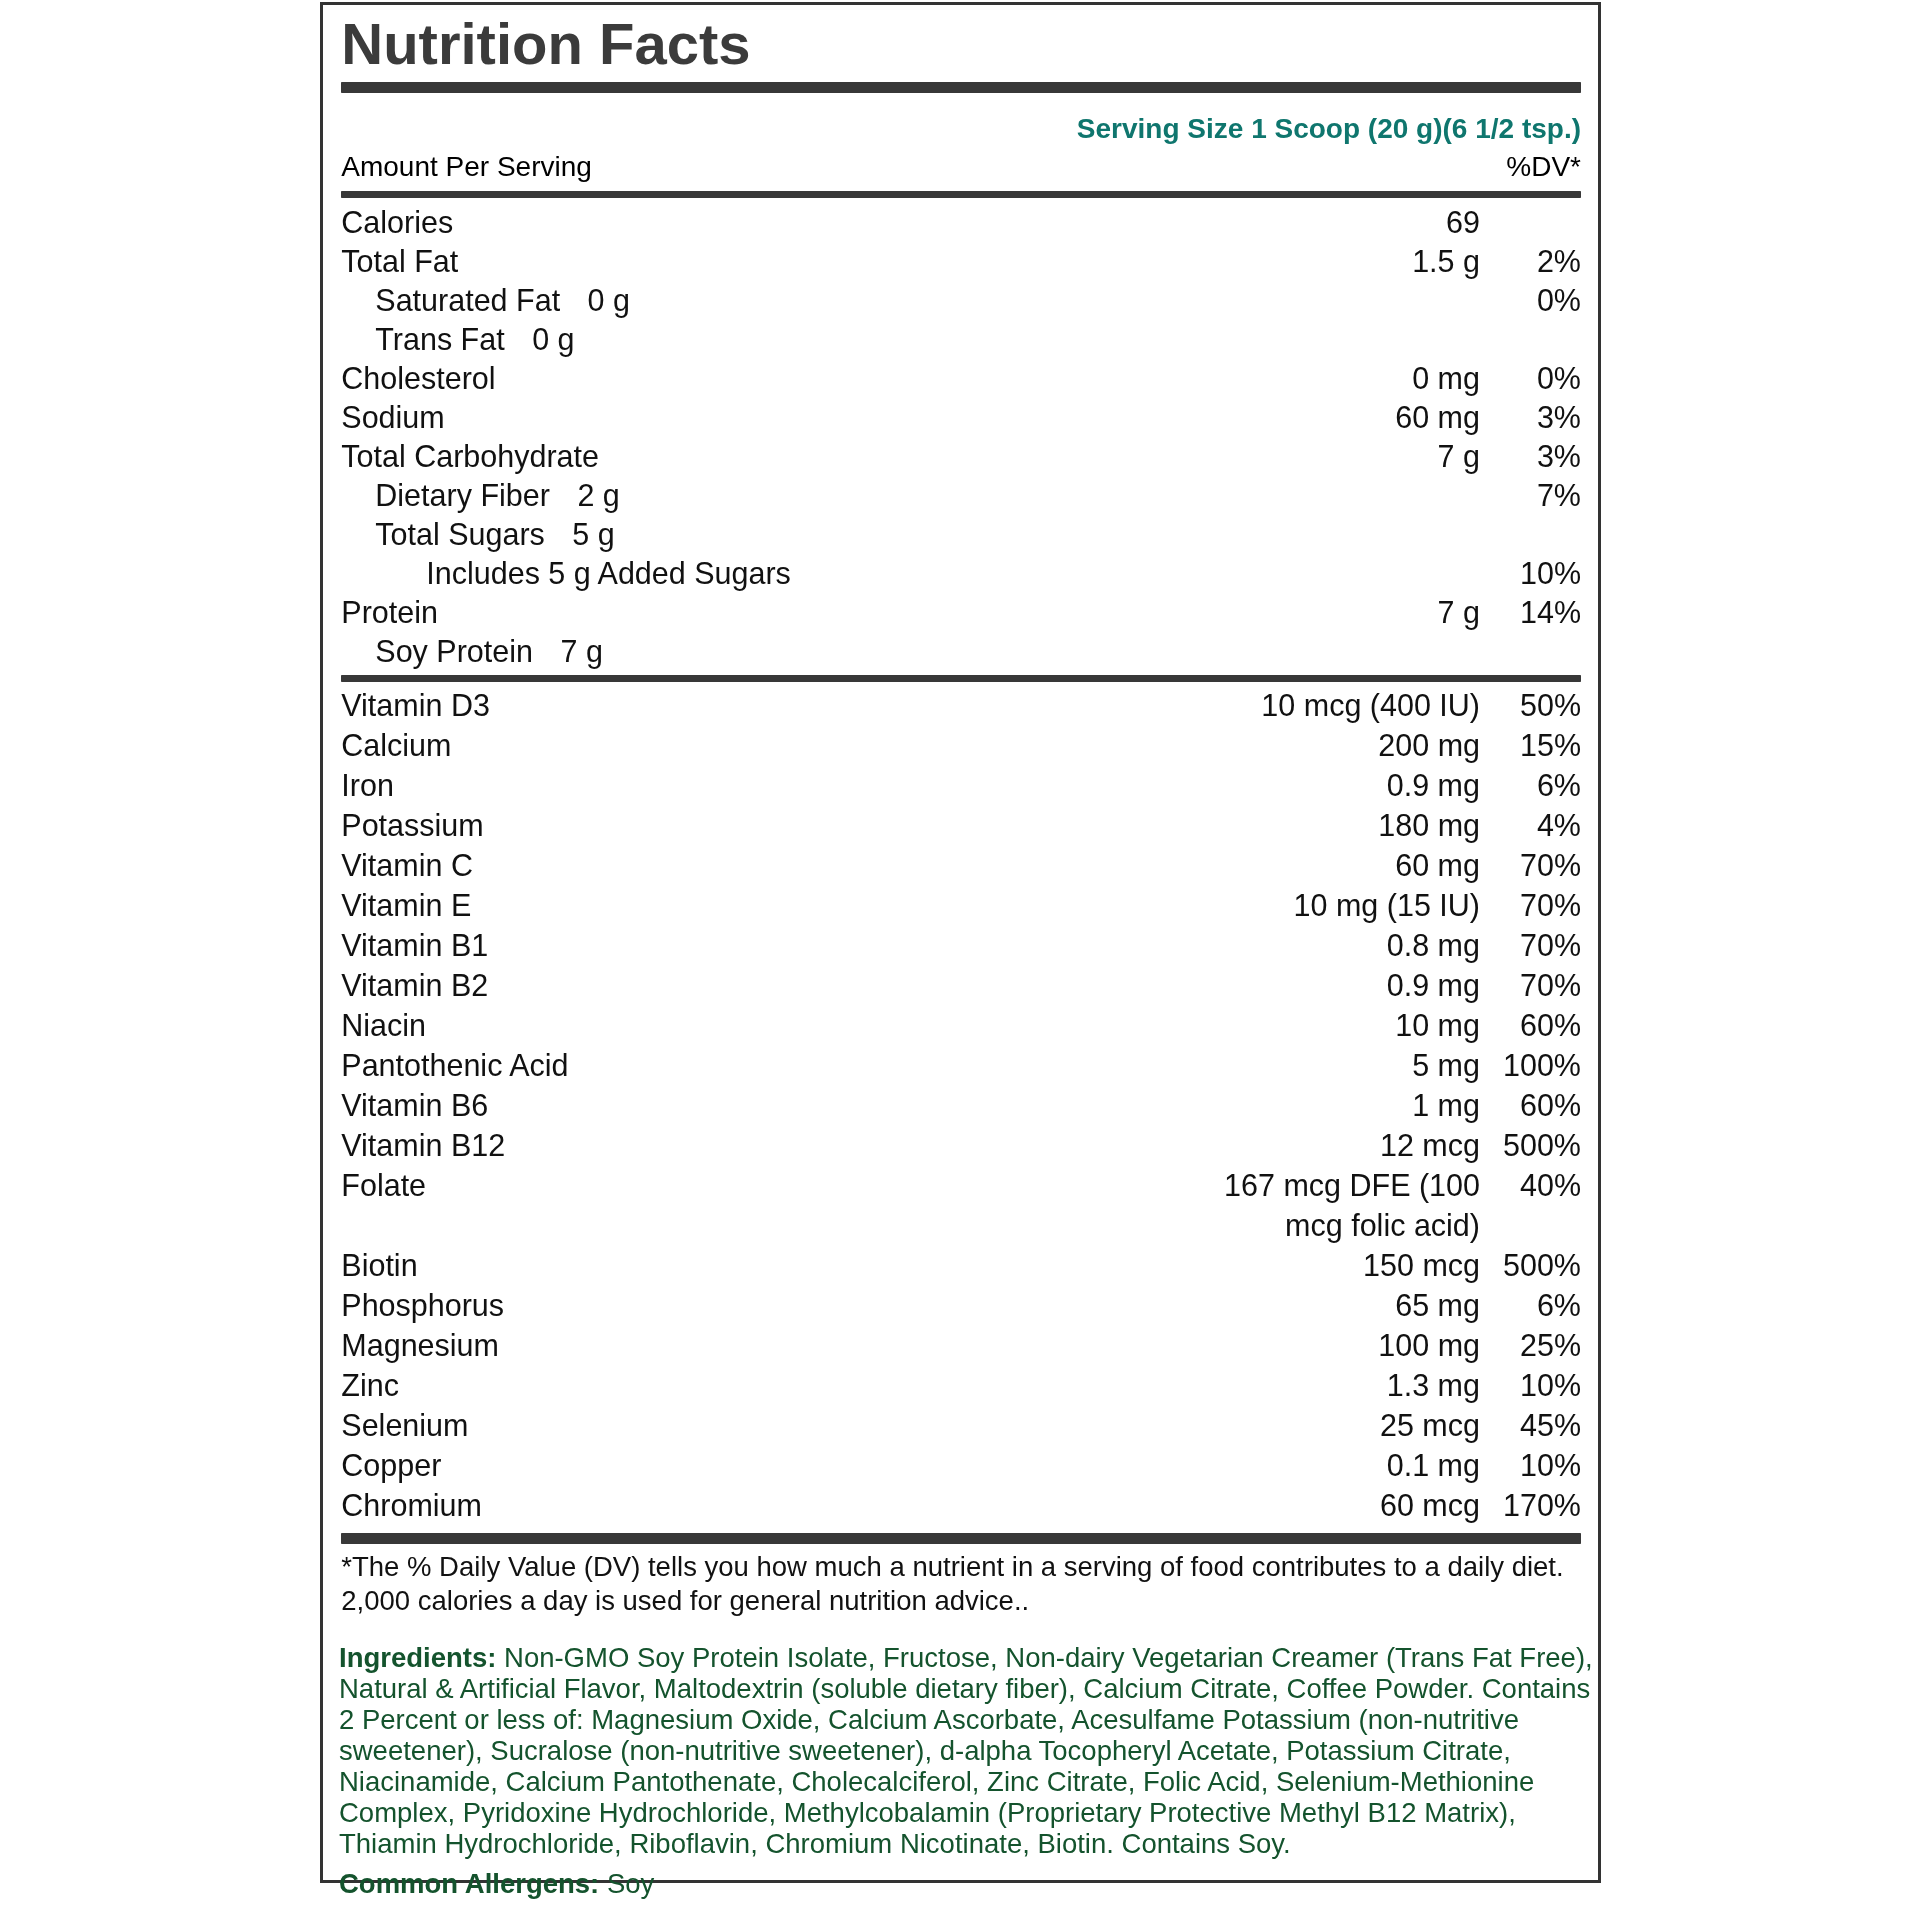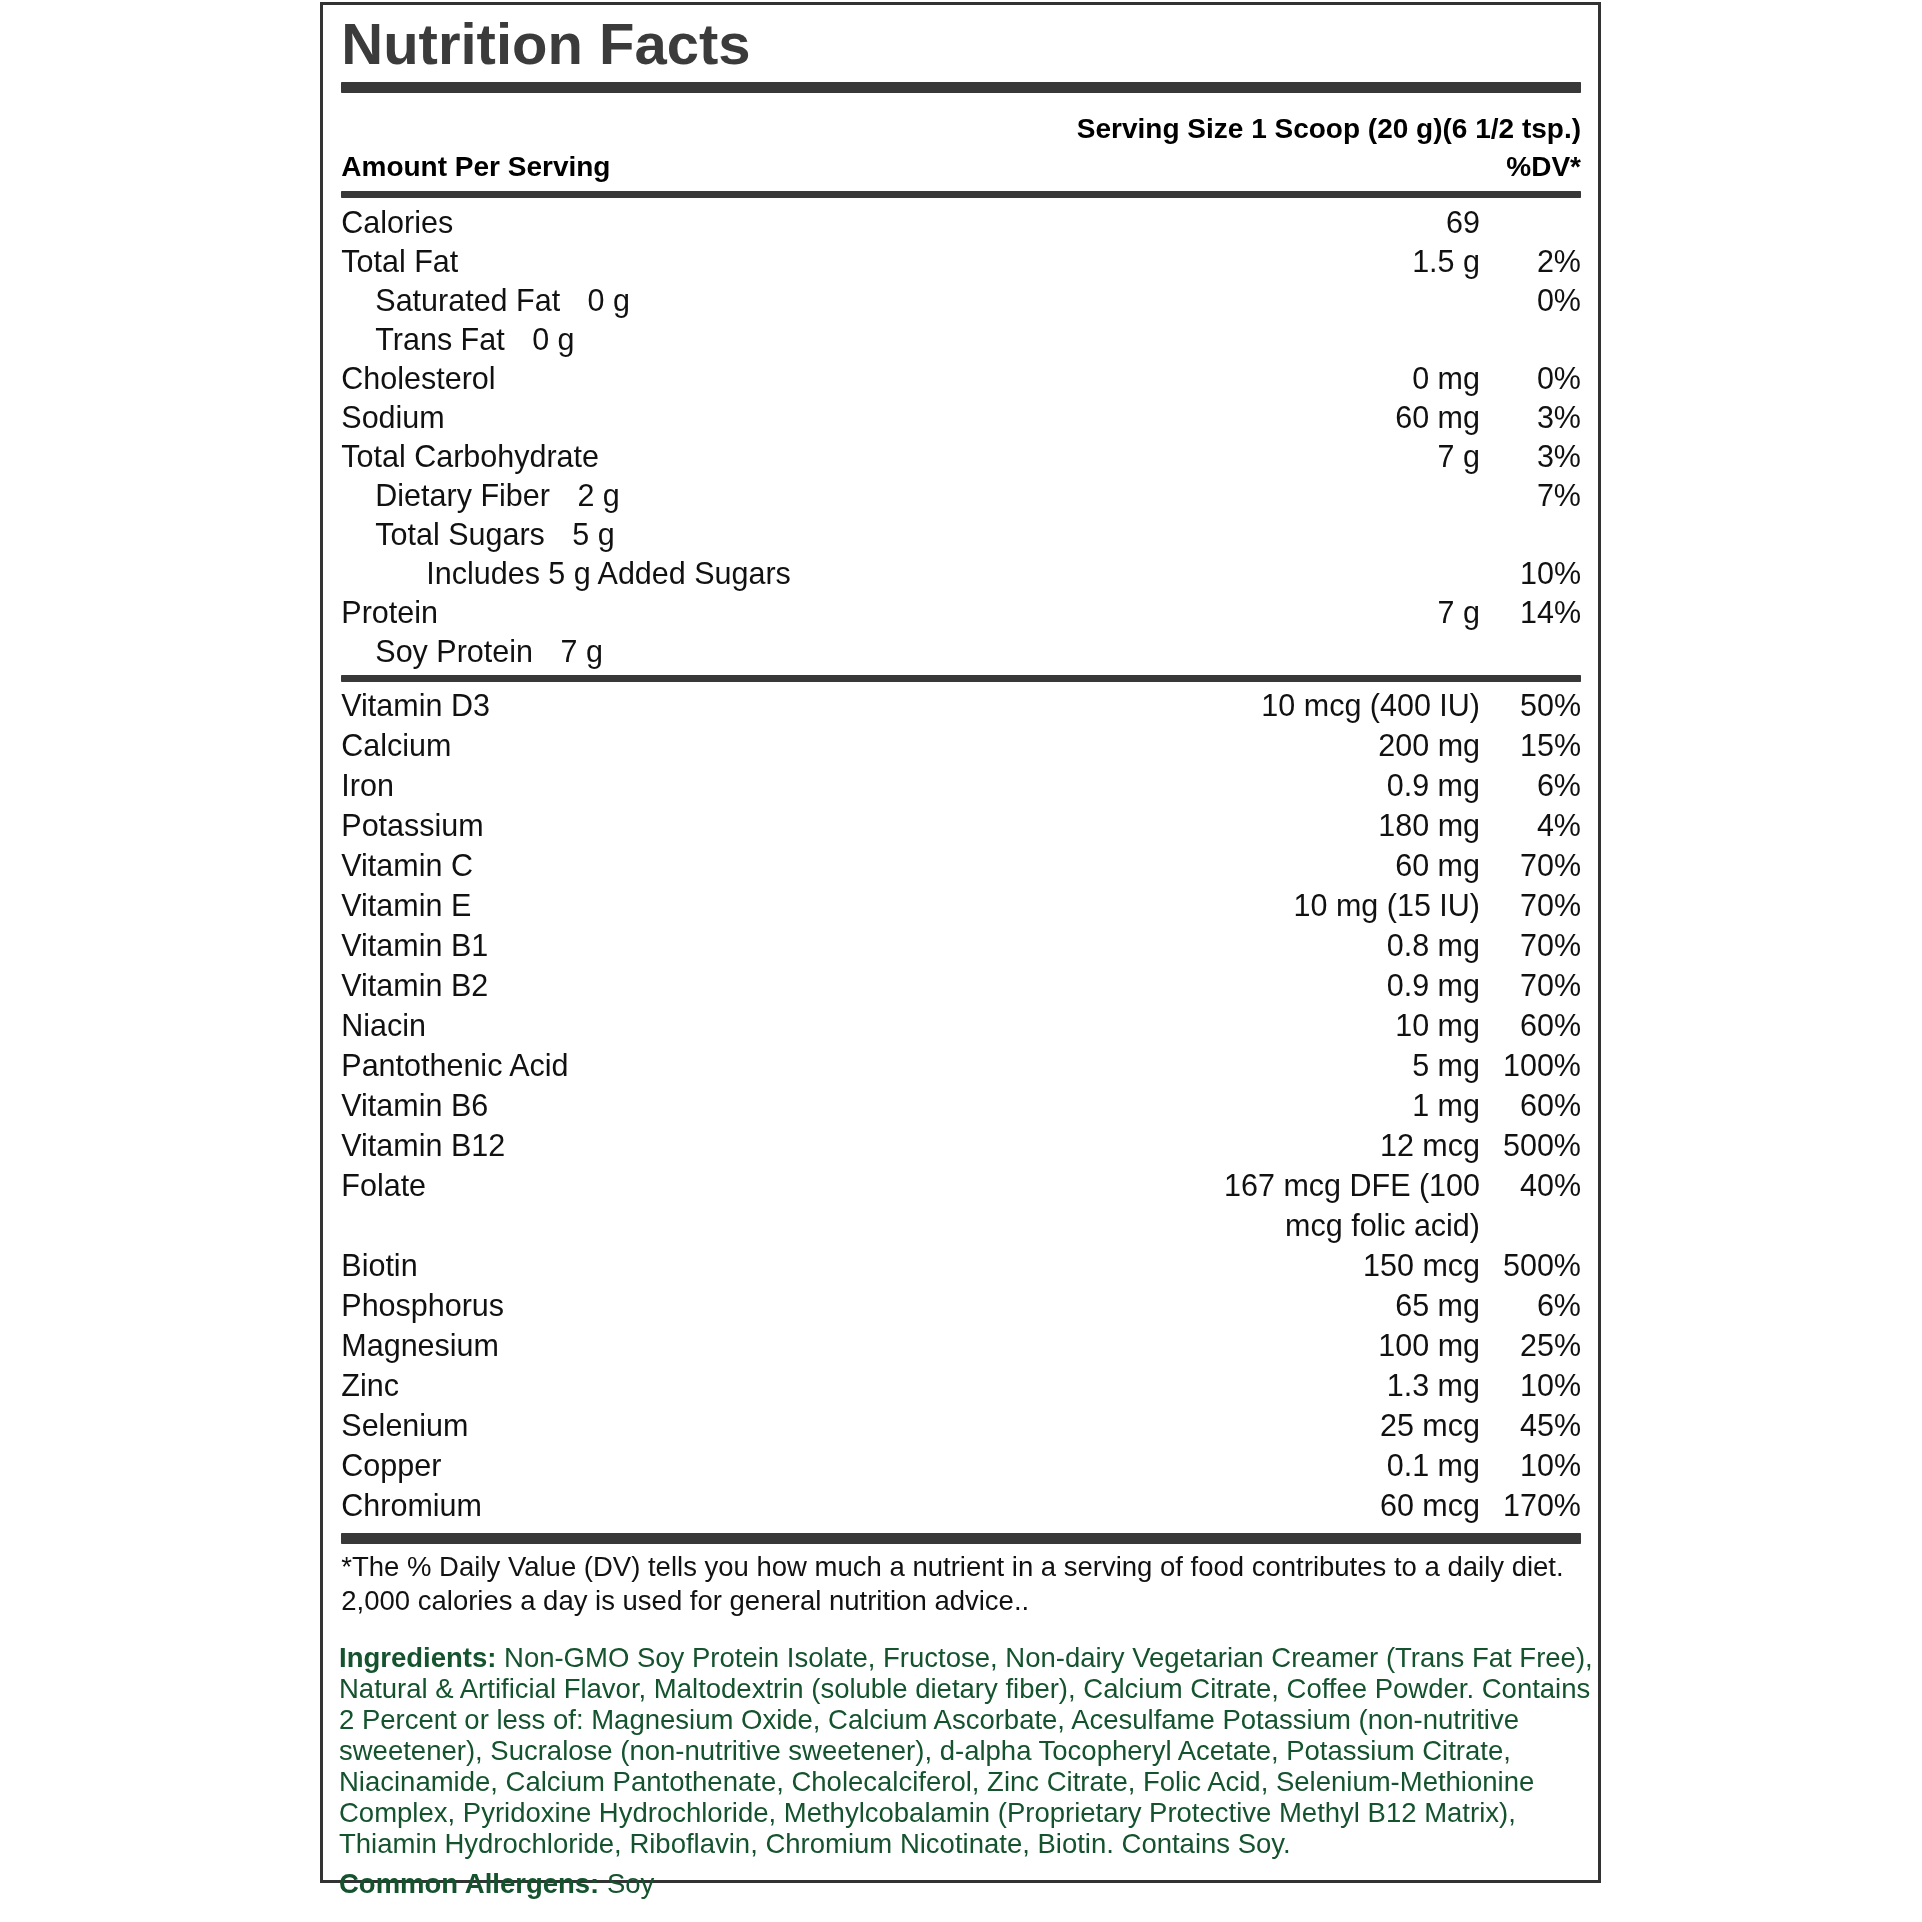--- a/index.html
+++ b/index.html
@@ -16,25 +16,25 @@
   .nf-title{
     margin:3.1px 0 0;font-size:58px;line-height:64px;font-weight:bold;
     color:#3b3b3b;letter-spacing:0;
   }
   .bar{background:#383838;border-radius:0.8px;}
   .bar.thick-top{height:10.7px;margin:6.1px 0 17px;}
   .bar.med{height:7.6px;margin:4.6px 0 4.6px;}
   .bar.med-thin{height:6.9px;margin:4.6px 0 3.1px;}
   .bar.thick-bottom{height:10.7px;margin:7.6px 0 6.1px;}
   .serving{
-    font-weight:bold;font-size:28px;line-height:38px;text-align:right;color:#000000;
+    font-weight:bold;font-size:28px;line-height:38px;text-align:right;color:#0f766e;
   }
   .hdr-row{
     display:flex;justify-content:space-between;align-items:flex-end;
-    font-weight:bold;font-size:28px;line-height:38px;color:#000;gap:16px;
+    font-weight:normal;font-size:28px;line-height:38px;color:#000;gap:16px;
   }
   .rows{display:block;}
   .row{display:flex;align-items:flex-start;}
   .rows.main .row{font-size:30.5px;line-height:39px;}
   .rows.vits .row{font-size:30.5px;line-height:40px;}
   .c-name{flex:1;display:flex;gap:27.5px;min-width:0;}
   .row.ind1 .c-name{padding-left:34px;}
   .row.ind2 .c-name{padding-left:85px;}
   .c-amt{text-align:right;white-space:pre-line;max-width:397px;margin-left:auto;}
   .c-dv{width:101px;text-align:right;flex:none;}

